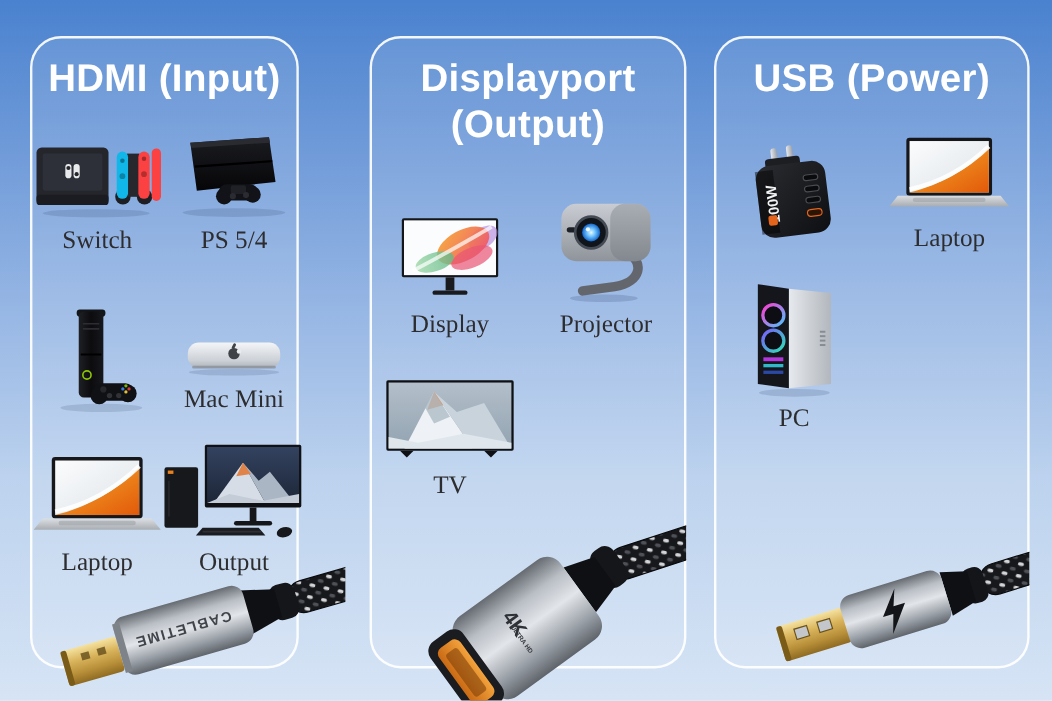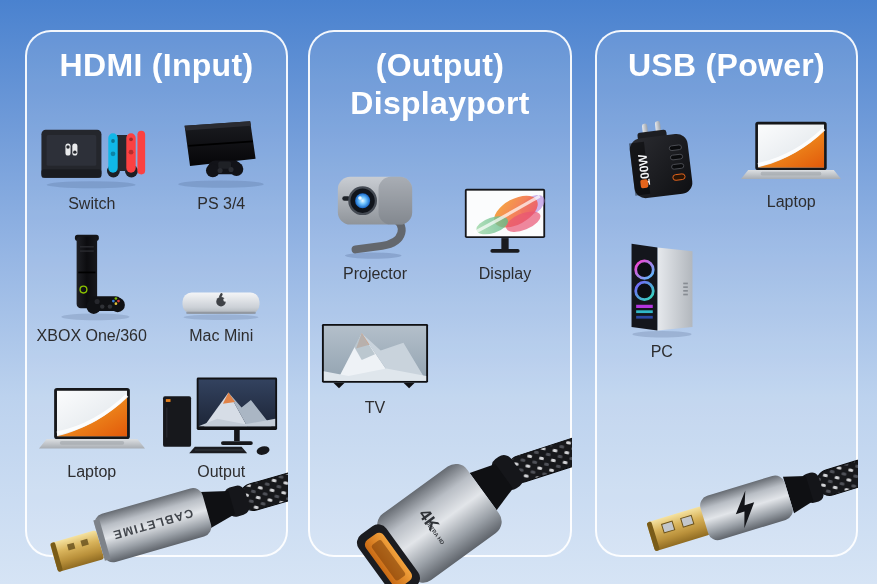--- a/index.html
+++ b/index.html
@@ -6,32 +6,32 @@
   body{
     width:877px;height:584px;overflow:hidden;position:relative;
     background:linear-gradient(180deg,#4a82cf 0%,#6d99d8 20%,#96b6e4 44%,#bcd2ee 68%,#d6e4f5 100%);
     font-family:"Liberation Sans",sans-serif;
   }
   .panel{
     position:absolute;top:30px;height:527px;box-sizing:border-box;
     border:2px solid rgba(255,255,255,.92);border-radius:26px;
     background:rgba(255,255,255,.11);
   }
-  #panel-hdmi{left:25px;width:263px;}
+  #panel-hdmi{left:25px;width:224px;}
   #panel-dp{left:308px;width:264px;}
   #panel-usb{left:595px;width:263px;}
   .panel-title{margin:15px 0 0 0;text-align:center;color:#ffffff;
     font-size:32px;font-weight:700;line-height:1.18;letter-spacing:.3px;}
   .panel-title .tl{display:block;}
   .dev-grid{display:grid;grid-template-columns:1fr 1fr;}
   #panel-hdmi .dev-grid{margin-top:8px;grid-template-rows:120px 132px 136px;}
   #panel-dp .dev-grid{margin-top:14px;grid-template-rows:146px 134px;}
   #panel-usb .dev-grid{margin-top:8px;grid-template-rows:118px 150px;}
   figure.dev{margin:0;display:flex;flex-direction:column;align-items:center;justify-content:flex-end;}
-  .dev-label{margin-top:5px;font-size:16px;color:#2d2d2f;}
+  .dev-label{margin-top:5px;font-size:21px;color:#2d2d2f;font-family:Liberation Serif, serif;}
   .dev svg{display:block;}
   .cable{position:absolute;overflow:hidden;z-index:5;}
   #cable-hdmi{left:25px;top:455px;width:263px;height:129px;}
   #cable-dp{left:308px;top:420px;width:264px;height:164px;}
   #cable-usb{left:595px;top:428px;width:263px;height:156px;}
   .cable svg{display:block;width:100%;height:100%;}
 </style>
 </head>
 <body>
 
@@ -75,21 +75,21 @@
         <polygon points="16,6 88,1 94,42 22,50" fill="url(#ps)"></polygon>
         <polygon points="16,6 88,1 89,6 17,11" fill="#2a2b31"></polygon>
         <line x1="20" y1="28" x2="91" y2="23" stroke="#000" stroke-width="2"></line>
         <rect x="42" y="44" width="36" height="15" rx="7.5" fill="#121318"></rect>
         <circle cx="47" cy="55" r="7.5" fill="#121318"></circle>
         <circle cx="73" cy="53.5" r="7.5" fill="#121318"></circle>
         <rect x="53" y="45" width="14" height="8" rx="2" fill="#1f2126"></rect>
         <circle cx="55" cy="55" r="2.8" fill="#2a2c32"></circle>
         <circle cx="67" cy="54" r="2.8" fill="#2a2c32"></circle>
       </svg>
-      <figcaption class="dev-label">PS 3/4</figcaption>
+      <figcaption class="dev-label">PS 5/4</figcaption>
     </figure>
 
     <figure class="dev">
       <svg width="86" height="94" viewBox="0 0 100 110">
         <defs>
           <linearGradient id="xb" x1="0" y1="0" x2="1" y2="0">
             <stop offset="0" stop-color="#1f2025"></stop>
               <stop offset=".5" stop-color="#0c0c0f"></stop>
               <stop offset="1" stop-color="#17181c"></stop>
           </linearGradient>
@@ -105,21 +105,20 @@
         <circle cx="52" cy="92" r="8.5" fill="#101114"></circle>
         <circle cx="80" cy="90" r="8.5" fill="#101114"></circle>
         <circle cx="56" cy="86" r="3" fill="#26272c"></circle>
         <circle cx="78" cy="82.5" r="1.6" fill="#7fb800"></circle>
         <circle cx="81" cy="85.5" r="1.6" fill="#d43b3b"></circle>
         <circle cx="75" cy="85.5" r="1.6" fill="#3a7bd4"></circle>
         <circle cx="78" cy="88.5" r="1.6" fill="#e0c23a"></circle>
         <circle cx="62" cy="92" r="2.6" fill="#303237"></circle>
         <circle cx="71" cy="92" r="2.6" fill="#303237"></circle>
       </svg>
-      <figcaption class="dev-label">XBOX One/360</figcaption>
     </figure>
 
     <figure class="dev">
       <svg width="88" height="37" viewBox="0 0 96 40">
         <defs>
           <linearGradient id="mm" x1="0" y1="0" x2="0" y2="1">
             <stop offset="0" stop-color="#f4f5f7"></stop>
               <stop offset=".7" stop-color="#ccd1d7"></stop>
               <stop offset="1" stop-color="#aeb4bb"></stop>
           </linearGradient>
@@ -185,49 +184,24 @@
         <line x1="36" y1="83.5" x2="88" y2="83.5" stroke="#2e3036" stroke-width="1.5"></line>
         <ellipse cx="109" cy="84" rx="7" ry="4.5" fill="#17181c" transform="rotate(-14 109 84)"></ellipse>
       </svg>
       <figcaption class="dev-label">Output</figcaption>
     </figure>
   </div>
 </section>
 
 <section class="panel" id="panel-dp">
   <h2 class="panel-title">
+    <span class="tl">Displayport</span>
     <span class="tl">(Output)</span>
-    <span class="tl">Displayport</span>
   </h2>
   <div class="dev-grid">
-
-    <figure class="dev">
-      <svg width="96" height="92" viewBox="0 0 108 104">
-        <defs>
-          <linearGradient id="projBody" x1="0" y1="0" x2="0" y2="1">
-            <stop offset="0" stop-color="#c9cdd3"></stop>
-              <stop offset="1" stop-color="#8f949a"></stop>
-          </linearGradient>
-          <radialGradient id="lensGlow">
-            <stop offset="0" stop-color="#eaf8ff"></stop>
-              <stop offset=".45" stop-color="#6fc4ff"></stop>
-              <stop offset="1" stop-color="#1565c8"></stop>
-          </radialGradient>
-        </defs>
-        <ellipse cx="52" cy="99" rx="32" ry="3.5" fill="rgba(20,40,80,.16)"></ellipse>
-        <path d="M74,56 C90,64 88,84 62,88 L32,92" stroke="#63676d" stroke-width="9" fill="none" stroke-linecap="round"></path>
-        <rect x="12" y="10" width="84" height="54" rx="14" fill="url(#projBody)"></rect>
-        <rect x="58" y="10" width="38" height="54" rx="14" fill="rgba(110,115,122,.35)"></rect>
-        <rect x="17" y="32" width="9" height="5" rx="2.5" fill="#1d2127"></rect>
-        <circle cx="40" cy="37" r="15" fill="#10141b" stroke="#454b54" stroke-width="2.5"></circle>
-        <circle cx="40" cy="37" r="8.5" fill="url(#lensGlow)"></circle>
-        <circle cx="37" cy="34" r="2" fill="#ffffff" opacity=".9"></circle>
-      </svg>
-      <figcaption class="dev-label">Projector</figcaption>
-    </figure>
 
     <figure class="dev">
       <svg width="88" height="73" viewBox="0 0 96 80">
         <defs>
           <linearGradient id="dOr" x1="0" y1="0" x2="1" y2="1">
             <stop offset="0" stop-color="#f6a52b"></stop>
               <stop offset="1" stop-color="#ef4e6e"></stop>
           </linearGradient>
           <linearGradient id="dGr" x1="0" y1="0" x2="1" y2="0">
             <stop offset="0" stop-color="#9fd8a8"></stop>
@@ -238,20 +212,45 @@
         <rect x="6" y="4" width="84" height="50" fill="#fbfcfd"></rect>
         <ellipse cx="78" cy="20" rx="15" ry="9" fill="#b891e0" opacity=".7" transform="rotate(-35 78 20)"></ellipse>
         <ellipse cx="60" cy="27" rx="26" ry="14" fill="url(#dOr)" opacity=".92" transform="rotate(-28 60 27)"></ellipse>
         <ellipse cx="68" cy="38" rx="20" ry="9" fill="#e85574" opacity=".7" transform="rotate(-22 68 38)"></ellipse>
         <ellipse cx="34" cy="42" rx="18" ry="8.5" fill="url(#dGr)" opacity=".8" transform="rotate(-18 34 42)"></ellipse>
         <path d="M14,50 C34,40 58,26 86,10" stroke="#ffffff" stroke-width="3.5" fill="none" opacity=".7"></path>
         <rect x="44" y="56" width="8" height="12" fill="#1a1b1f"></rect>
         <rect x="32" y="68" width="32" height="4" rx="2" fill="#1a1b1f"></rect>
       </svg>
       <figcaption class="dev-label">Display</figcaption>
+    </figure>
+
+    <figure class="dev">
+      <svg width="96" height="92" viewBox="0 0 108 104">
+        <defs>
+          <linearGradient id="projBody" x1="0" y1="0" x2="0" y2="1">
+            <stop offset="0" stop-color="#c9cdd3"></stop>
+              <stop offset="1" stop-color="#8f949a"></stop>
+          </linearGradient>
+          <radialGradient id="lensGlow">
+            <stop offset="0" stop-color="#eaf8ff"></stop>
+              <stop offset=".45" stop-color="#6fc4ff"></stop>
+              <stop offset="1" stop-color="#1565c8"></stop>
+          </radialGradient>
+        </defs>
+        <ellipse cx="52" cy="99" rx="32" ry="3.5" fill="rgba(20,40,80,.16)"></ellipse>
+        <path d="M74,56 C90,64 88,84 62,88 L32,92" stroke="#63676d" stroke-width="9" fill="none" stroke-linecap="round"></path>
+        <rect x="12" y="10" width="84" height="54" rx="14" fill="url(#projBody)"></rect>
+        <rect x="58" y="10" width="38" height="54" rx="14" fill="rgba(110,115,122,.35)"></rect>
+        <rect x="17" y="32" width="9" height="5" rx="2.5" fill="#1d2127"></rect>
+        <circle cx="40" cy="37" r="15" fill="#10141b" stroke="#454b54" stroke-width="2.5"></circle>
+        <circle cx="40" cy="37" r="8.5" fill="url(#lensGlow)"></circle>
+        <circle cx="37" cy="34" r="2" fill="#ffffff" opacity=".9"></circle>
+      </svg>
+      <figcaption class="dev-label">Projector</figcaption>
     </figure>
 
     <figure class="dev">
       <svg width="112" height="72" viewBox="0 0 116 76">
         <defs>
           <linearGradient id="tvSky" x1="0" y1="0" x2="0" y2="1">
             <stop offset="0" stop-color="#b3bfca"></stop>
               <stop offset="1" stop-color="#93a3b1"></stop>
           </linearGradient>
         </defs>

